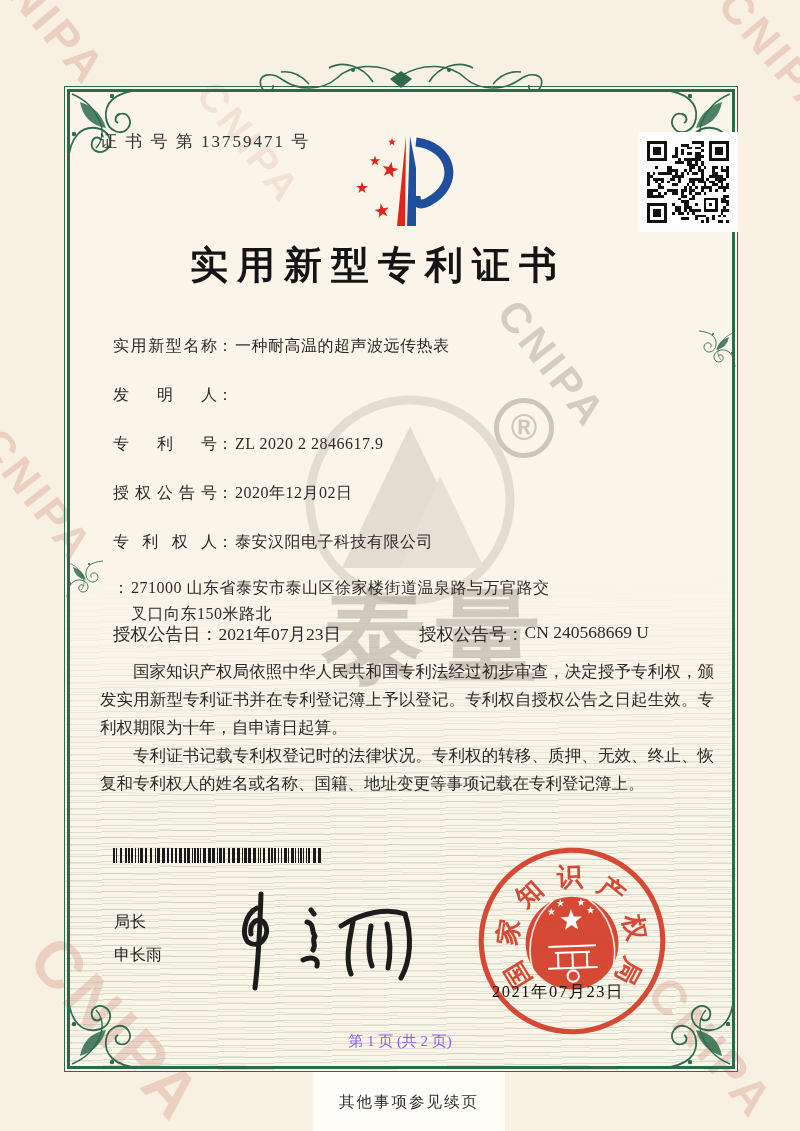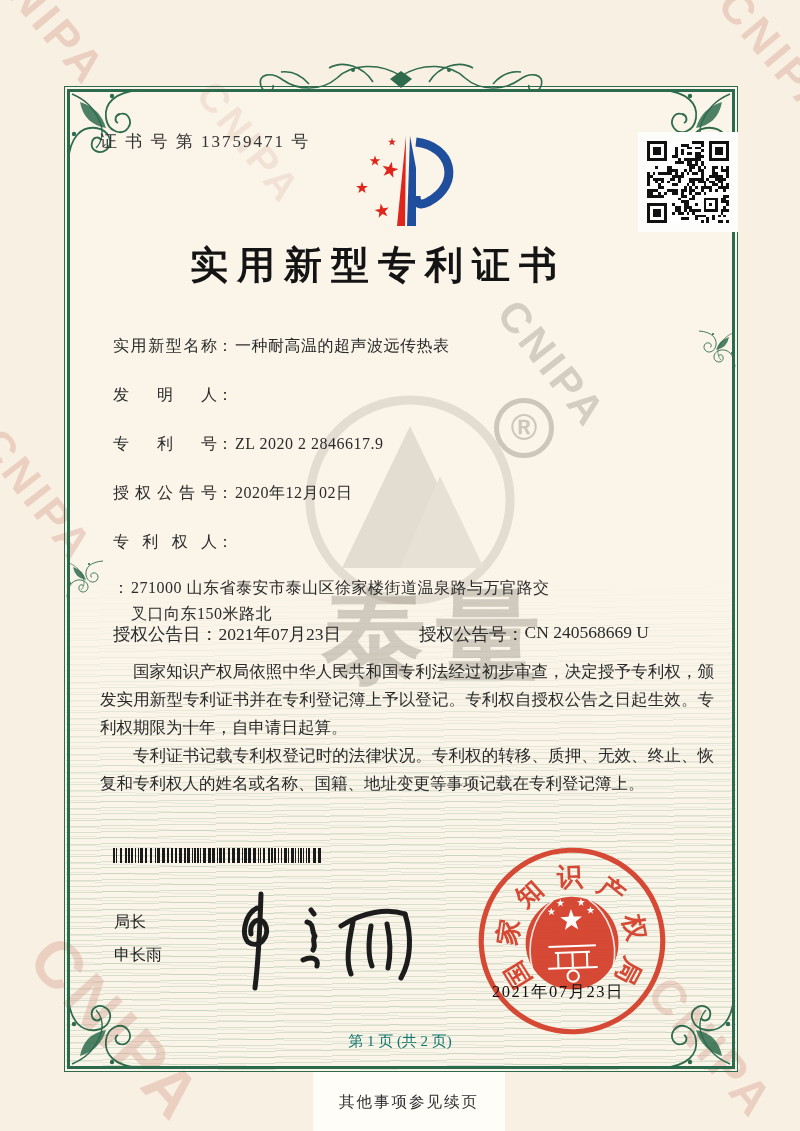--- a/index.html
+++ b/index.html
@@ -54,21 +54,21 @@
 
   
   .barcode{left:113px;top:848px;width:208px;height:15px;z-index:5;}
   .sign-label{left:114px;top:912px;font-size:16px;z-index:5;
       font-family:Liberation Mono, monospace;color:#222;}
   .sign-name{left:114px;top:945px;font-size:16px;z-index:5;
       font-family:"Liberation Sans","DejaVu Sans",sans-serif;color:#222;}
   .signature{left:215px;top:886px;z-index:5;}
   .seal{left:474px;top:843px;width:196px;height:196px;z-index:6;opacity:.95;}
   .seal-date{left:492px;top:981px;font-size:16.5px;letter-spacing:1.5px;color:#111;z-index:7;}
-  .page-info{left:0;top:1032px;width:800px;text-align:center;font-size:15px;color:#0f766e;z-index:5;}
+  .page-info{left:0;top:1032px;width:800px;text-align:center;font-size:15px;color:#8b5cf6;z-index:5;}
   .note-box{left:50%;transform:translateX(-50%);top:1072px;background:#fffdf8;
       padding:20px 26px;font-size:15.5px;color:#2f2f2f;z-index:6;letter-spacing:2px;margin-left:9px;}
 
   .ornaments{left:0;top:0;width:800px;height:1131px;z-index:4;pointer-events:none;}
 </style>
 </head>
 <body>
 
 <div class="abs frame-bg"></div>
 <div class="abs waves"></div>
@@ -424,20 +424,21 @@
   <span class="val">ZL 2020 2 2846617.9</span>
 </div>
 <div class="abs row" style="top:480px;">
   <span class="lbl">授权公告号</span>
   <span class="colon">：</span>
   <span class="val">2020年12月02日</span>
 </div>
 <div class="abs row" style="top:529px;">
   <span class="lbl">专利权人</span>
   <span class="colon">：</span>
+  <span class="val">泰安汉阳电子科技有限公司</span>
 </div>
 <div class="abs row" style="top:575px;width:560px;">
   <span class="colon">：</span>
   <span class="val" style="max-width:430px;">271000 山东省泰安市泰山区徐家楼街道温泉路与万官路交叉口向东150米路北</span>
 </div>
 
 <div class="abs" style="left:113px;top:622px;width:600px;display:flex;z-index:5;">
   <div class="grant-pair">
     <span>授权公告日</span>
     <span class="colon">：</span>

